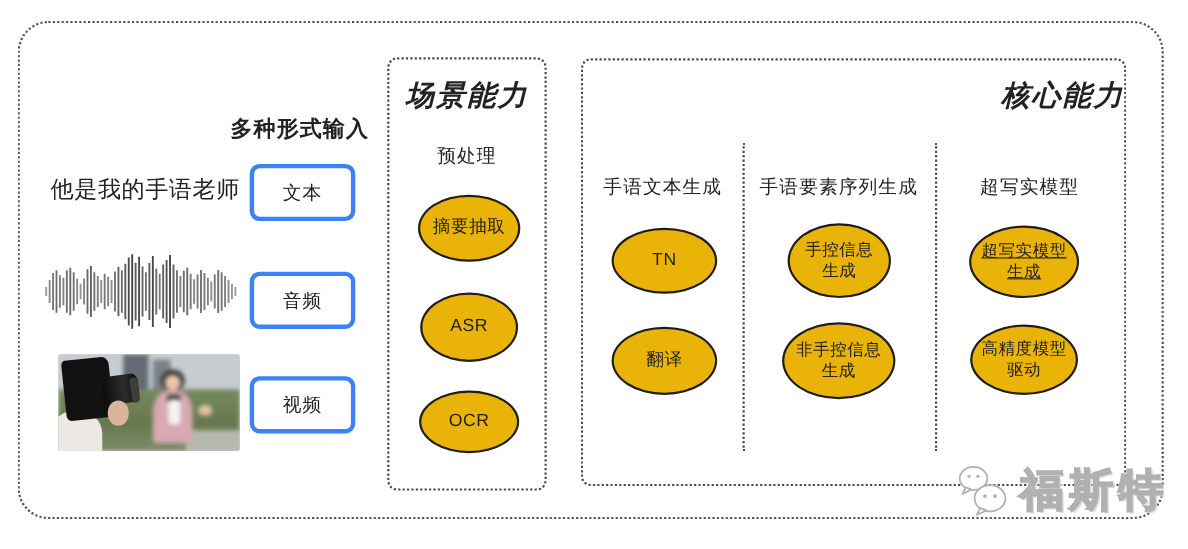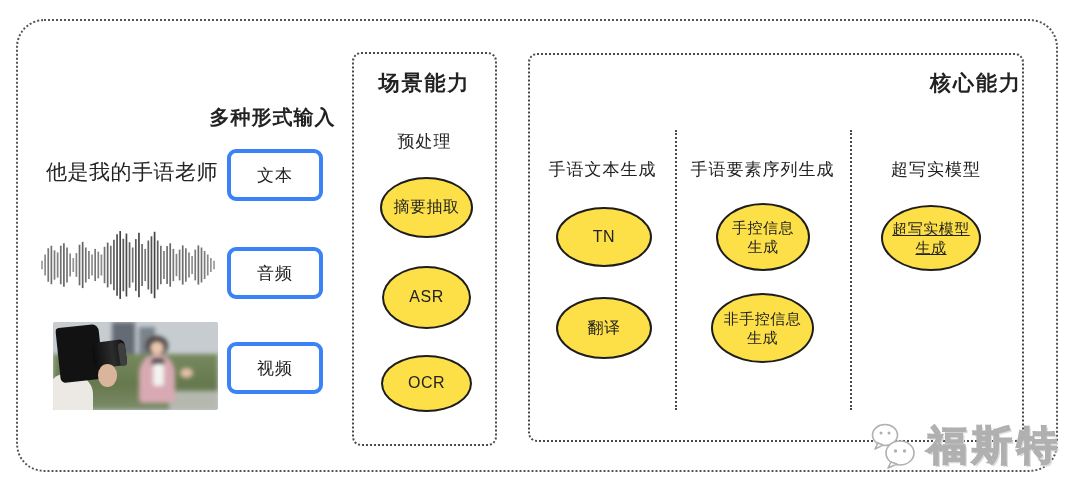--- a/index.html
+++ b/index.html
@@ -53,34 +53,34 @@
   .photo .cam-body{position:absolute;left:3%;top:4%;width:26%;height:62%;border-radius:8% 14% 10% 10%;background:#121212;transform:rotate(-6deg);}
   .photo .cam-lens{position:absolute;left:24%;top:22%;width:20%;height:30%;border-radius:6px;background:linear-gradient(90deg,#0c0c0c,#2c2c2c 60%,#0e0e0e);transform:rotate(-8deg);}
   .photo .cam-ring{position:absolute;left:40%;top:24%;width:4%;height:26%;border-radius:4px;background:#3e3e3e;transform:rotate(-8deg);}
   .photo .cam-hand{position:absolute;left:27%;top:48%;width:12%;height:26%;border-radius:50%;background:#dbb59b;}
   
   .panel{position:absolute;border:2px dotted #4a4a4a;border-radius:9px;background:transparent;}
   .panel.scene{left:352px;top:52px;width:141px;height:390px;}
   .panel.core{left:528px;top:53px;width:492px;height:385px;}
   .panel-title{
     position:absolute;left:0;right:0;text-align:center;
-    font-size:21px;font-weight:bold;letter-spacing:2px;
+    font-size:26px;font-weight:bold;letter-spacing:2px;font-style:italic;
   }
   .panel.scene .panel-title{top:15px;}
   .panel.core  .panel-title{top:14px;text-align:right;}
   .sub-label{position:absolute;left:0;right:0;top:76px;text-align:center;font-size:17px;letter-spacing:1px;}
   .col-header{position:absolute;top:103px;text-align:center;font-size:17px;letter-spacing:1px;white-space:nowrap;}
   .col-header.c1{left:0;width:145px;}
   .col-header.c2{left:145px;width:175px;}
   .col-header.c3{left:320px;width:172px;}
   .v-sep{position:absolute;top:75px;height:280px;width:0;border-left:2px dotted #4a4a4a;}
   .v-sep.s1{left:145px;}
   .v-sep.s2{left:320px;}
   .node{
-    position:absolute;border:2.5px solid #1d1d1d;border-radius:50%;background:#fde047;
+    position:absolute;border:2.5px solid #1d1d1d;border-radius:50%;background:#eab308;
     display:flex;align-items:center;justify-content:center;text-align:center;
     font-size:15px;line-height:1.3;white-space:pre-line;letter-spacing:0.5px;
   }
   
   .node.sn1{left:26px;top:123px;width:89px;height:57px;font-size:16px;}
   .node.sn2{left:28px;top:212px;width:85px;height:59px;font-size:16px;}
   .node.sn3{left:27px;top:301px;width:87px;height:53px;font-size:16px;}
   
   .node.c1r1{left:26px;top:152px;width:92px;height:56px;font-size:16px;}
   .node.c1r2{left:26px;top:142px;width:92px;height:58px;top:242px;font-size:16px;}
@@ -213,20 +213,22 @@
     <div class="col-header c3">超写实模型</div>
 
     <div class="node c1r1">TN</div>
     <div class="node c1r2">翻译</div>
     <div class="node c2r1">手控信息
 生成</div>
     <div class="node c2r2">非手控信息
 生成</div>
     <div class="node c3r1">超写实模型
 生成</div>
+    <div class="node c3r2">高精度模型
+驱动</div>
   </div>
 
   <div class="watermark">
     <svg width="50" height="48" viewBox="0 0 50 48">
       <g fill="#ffffff" stroke="#b0b0b0" stroke-width="1.6">
         <ellipse cx="16" cy="13" rx="12.5" ry="10.5"></ellipse>
         <path d="M9 21 L6 27 L14 23 Z" stroke-linejoin="round"></path>
         <ellipse cx="31" cy="31" rx="14" ry="12"></ellipse>
         <path d="M22 40 L19 46 L28 42 Z" stroke-linejoin="round"></path>
       </g>

